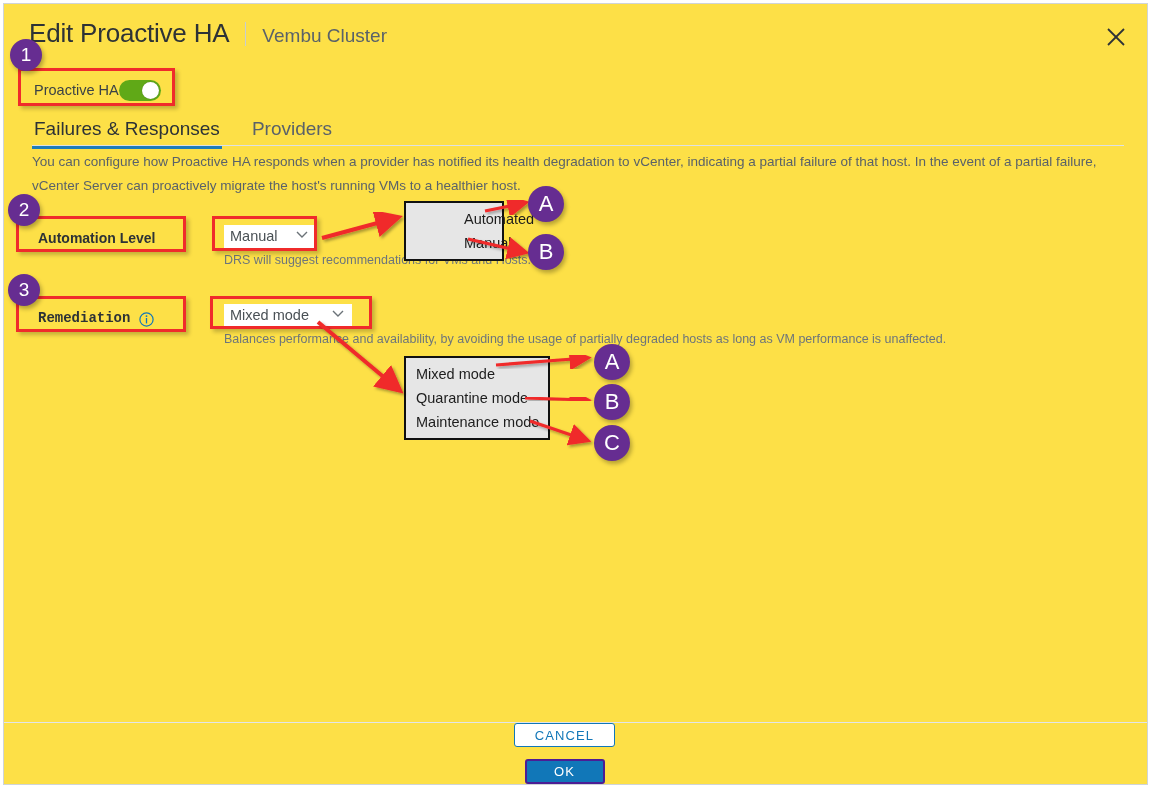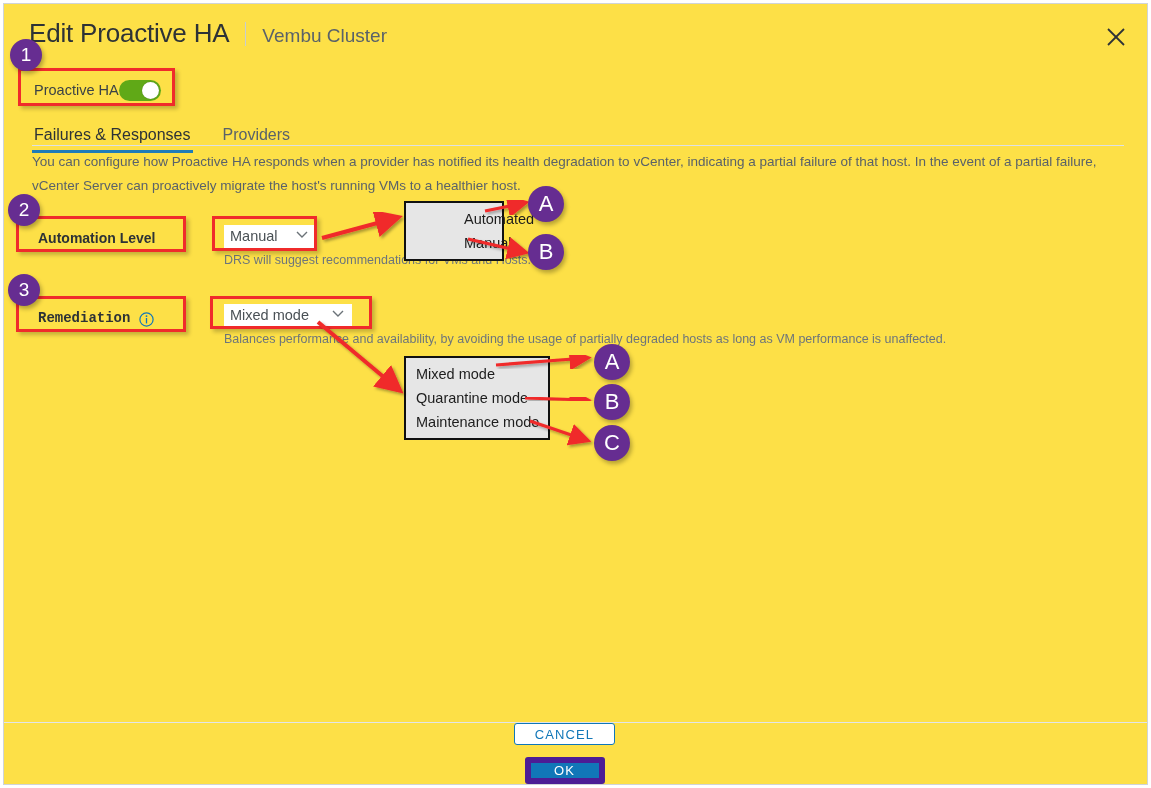--- a/index.html
+++ b/index.html
@@ -91,28 +91,28 @@
   #tabs {
     position: absolute;
     left: 28px; top: 114px;
     width: 1092px;
     height: 28px;
     border-bottom: 1px solid #dde1e4;
     display: flex;
     align-items: flex-start;
   }
   .tab {
-    font-size: 16px;
+    font-size: 19px;
     color: #5a6269;
     padding: 0 2px 6px 2px;
     margin-right: 28px;
     cursor: pointer;
     border-bottom: 3px solid transparent;
     position: relative;
-    top: 8px;
+    top: 0;
   }
   .tab.active {
     color: #2d3236;
     border-bottom-color: #1f7cb8;
   }
 
   
   #intro {
     position: absolute;
     left: 28px; top: 146px;
@@ -213,21 +213,21 @@
   }
   #cancel-button {
     background: #fff;
     border: 1px solid #1177b8;
     color: #1177b8;
     border-radius: 3px;
     min-width: 84px;
   }
   #ok-button {
     background: #1177b8;
-    border: 6px solid #4c1d95;
+    border: 2px solid #4c1d95;
     color: #fff;
     border-radius: 3px;
     min-width: 80px;
   }
 
   
   #annotations {
     position: absolute;
     left: 0; top: 0;
     width: 1151px; height: 788px;

